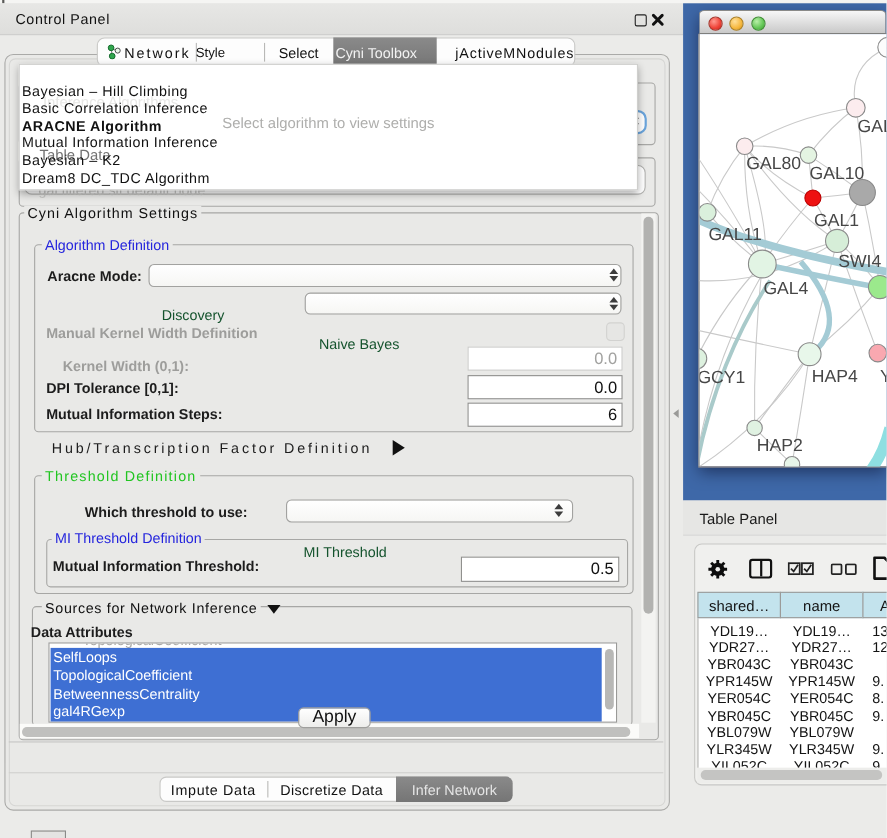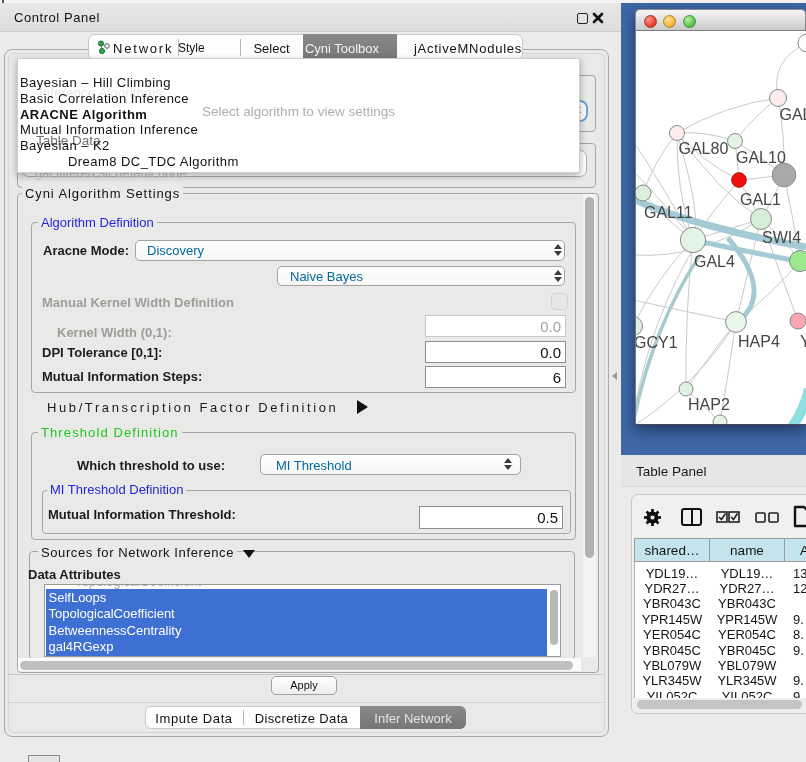--- a/index.html
+++ b/index.html
@@ -5,21 +5,21 @@
   html,body{margin:0;padding:0;}
   #root{position:relative;width:806px;height:762px;background:#ebebe9;overflow:hidden;
         font-family:"Liberation Sans",sans-serif;-webkit-font-smoothing:antialiased;}
   .abs{position:absolute;}
   .lbl{position:absolute;font-weight:bold;font-size:13px;color:#1c1c1c;line-height:13px;white-space:nowrap;}
   .glbl{position:absolute;font-weight:bold;font-size:13px;color:#9d9d9b;line-height:13px;white-space:nowrap;}
   .plain{position:absolute;font-size:13px;color:#1c1c1c;line-height:13px;white-space:nowrap;}
   .grp{position:absolute;border:1px solid #a7a7a5;border-radius:4px;}
   .gtitle{position:absolute;font-size:13px;line-height:13px;background:#e9e9e7;padding:0 3px;white-space:nowrap;z-index:3;}
   .combo{position:absolute;background:linear-gradient(#ffffff,#f6f6f4);border:1px solid #a2a2a0;border-radius:5px;}
-  .combotext{position:absolute;font-size:13px;color:#0369a1;line-height:13px;}
+  .combotext{position:absolute;font-size:13px;color:#14532d;line-height:13px;margin-top:36px;}
   .spin{position:absolute;width:0;height:0;border-left:4px solid transparent;border-right:4px solid transparent;}
   .spinup{border-bottom:5px solid #3c3c3c;}
   .spindn{border-top:5px solid #3c3c3c;}
   .field{position:absolute;background:#fff;font-size:15px;color:#111;text-align:right;line-height:21px;padding-right:4px;box-sizing:border-box;}
   .pitem{position:absolute;left:2px;font-size:13px;color:#111;line-height:16px;letter-spacing:0.45px;white-space:nowrap;}
   .lrow{position:absolute;left:3.5px;font-size:13px;color:#fff;line-height:16px;white-space:nowrap;}
   .trow{position:absolute;font-size:13px;color:#141414;line-height:15px;white-space:nowrap;text-align:center;}
 </style>
 </head>
 <body>
@@ -66,21 +66,21 @@
 
   <div class="abs" style="left:17px;top:58px;width:563px;height:115px;background:#fff;border:1px solid #cfcfcd;box-sizing:border-box;box-shadow:0 3px 7px rgba(0,0,0,0.32);z-index:20;">
     <div class="abs" style="left:0;top:1px;width:100%;text-align:center;font-size:13.5px;color:#aeaeac;margin-top:44px;">Select algorithm to view settings</div>
     <div class="abs" style="left:21px;top:26px;font-size:13.5px;color:#e7e7e5;white-space:nowrap;">Inference Algorithms</div>
     <div class="abs" style="left:18px;top:74px;font-size:13.5px;color:#737373;white-space:nowrap;">Table Data</div>
     <div class="pitem" style="top:16px;">Bayesian – Hill Climbing</div>
     <div class="pitem" style="top:31.8px;">Basic Correlation Inference</div>
     <div class="pitem" style="top:47.6px;font-weight:bold;">ARACNE Algorithm</div>
     <div class="pitem" style="top:63.4px;">Mutual Information Inference</div>
     <div class="pitem" style="top:79.2px;">Bayesian – K2</div>
-    <div class="pitem" style="top:95px;margin-left:48px;">Dream8 DC_TDC Algorithm</div>
+    <div class="pitem" style="top:95px;">Dream8 DC_TDC Algorithm</div>
   </div>
 
   <div class="grp" style="left:17px;top:193px;width:580px;height:478px;"></div>
   <div class="gtitle" style="left:22px;top:187px;color:#111;letter-spacing:0.9px;">Cyni Algorithm Settings</div>
 
   <div class="abs" style="left:583px;top:194px;width:13px;height:463px;background:#f3f3f1;"></div>
   <div class="abs" style="left:584.5px;top:197px;width:9px;height:361px;background:#b2b2b0;border-radius:5px;"></div>
 
   <div class="grp" style="left:31px;top:222px;width:543px;height:169px;"></div>
   <div class="gtitle" style="left:38px;top:216px;color:#2525dd;">Algorithm Definition</div>
@@ -127,21 +127,21 @@
     <div class="lrow" style="top:4.5px;">SelfLoops</div>
     <div class="lrow" style="top:21px;">TopologicalCoefficient</div>
     <div class="lrow" style="top:37.5px;">BetweennessCentrality</div>
     <div class="lrow" style="top:54px;">gal4RGexp</div>
     <div class="abs" style="left:505px;top:5px;width:8px;height:55px;background:#b8b8b6;border-radius:5px;"></div>
   </div>
 
   <div class="abs" style="left:18px;top:658px;width:563px;height:13px;background:#fbfbf9;"></div>
   <div class="abs" style="left:20px;top:661px;width:553px;height:9px;background:#c0c0be;border-radius:4.5px;"></div>
 
-  <div class="abs" style="left:271px;top:676px;width:66px;height:18.5px;background:linear-gradient(#ffffff,#ededeb);border:1px solid #9f9f9d;border-radius:5px;box-sizing:border-box;text-align:center;font-size:11px;color:#111;line-height:16px;">Apply</div>
+  <div class="abs" style="left:271px;top:643px;width:66px;height:18.5px;background:linear-gradient(#ffffff,#ededeb);border:1px solid #9f9f9d;border-radius:5px;box-sizing:border-box;text-align:center;font-size:16px;color:#111;line-height:16px;">Apply</div>
   <div class="abs" style="left:8px;top:674px;width:595px;height:1px;background:#c6c6c4;"></div>
   <div class="abs" style="left:8px;top:702px;width:595px;height:1px;background:#d0d0ce;"></div>
   <div class="abs" style="left:145px;top:706px;width:321px;height:23px;background:#fdfdfd;border:1px solid #c9c9c7;border-radius:6px;box-sizing:border-box;z-index:5;"></div>
   <div class="abs" style="left:360px;top:706px;width:106px;height:23px;background:linear-gradient(#8a8a8a,#757575);border-radius:0 6px 6px 0;z-index:6;"></div>
   <div class="abs" style="left:243px;top:710px;width:1px;height:15px;background:#b9b9b7;z-index:7;"></div>
   <div class="abs" style="left:145px;top:711px;width:98px;text-align:center;font-size:13px;color:#111;letter-spacing:0.6px;z-index:7;">Impute Data</div>
   <div class="abs" style="left:243px;top:711px;width:117px;text-align:center;font-size:13px;color:#111;letter-spacing:0.35px;z-index:7;">Discretize Data</div>
   <div class="abs" style="left:360px;top:711px;width:106px;text-align:center;font-size:13px;color:#e4e4e4;z-index:7;">Infer Network</div>
   <div class="abs" style="left:28px;top:755px;width:30px;height:12px;background:#e4e4e2;border:1.5px solid #8a8a88;"></div>
 

